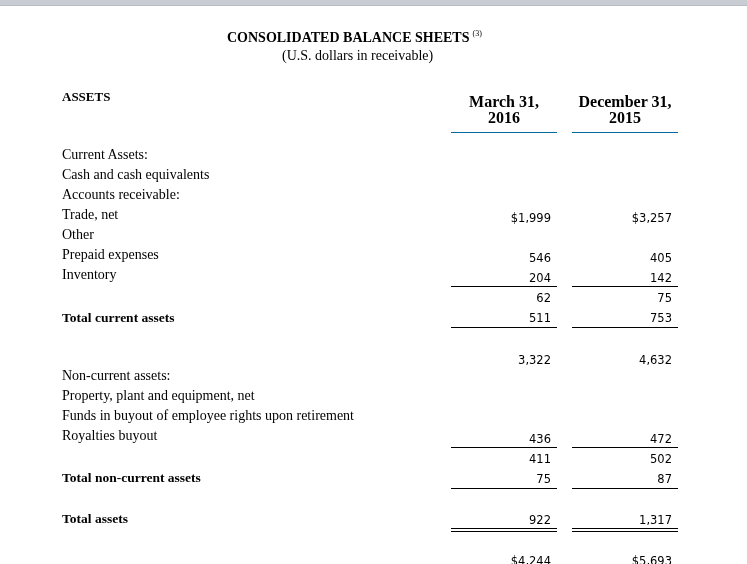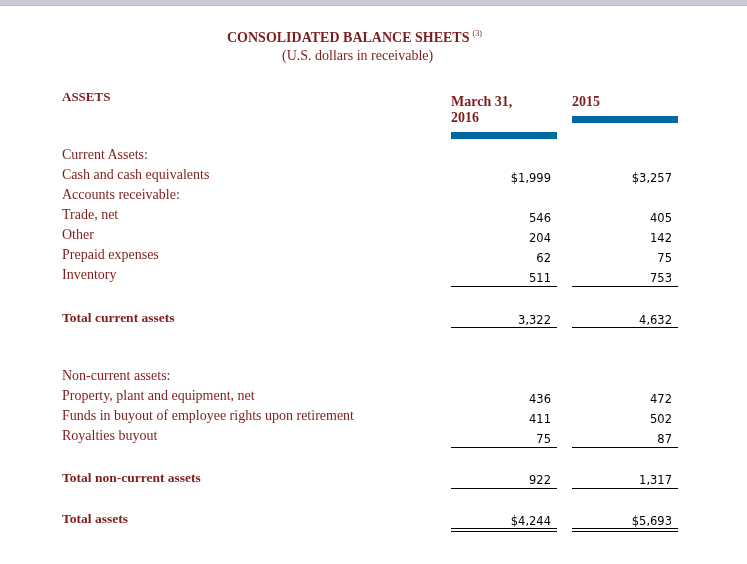--- a/index.html
+++ b/index.html
@@ -1,29 +1,29 @@
 <!DOCTYPE html>
 <html><head>
 <meta charset="utf-8">
 <style>
   html, body { margin: 0; padding: 0; background: #ffffff; }
   body { width: 747px; height: 564px; position: relative; overflow: hidden; }
   .topbar { position: absolute; left: 0; top: 0; width: 747px; height: 5px; background: #c9ccd2; border-bottom: 1px solid #b8bcc3; }
-  .serif { font-family: "Liberation Serif", "DejaVu Serif", serif; color: #7f1d1d; }
+  .serif { font-family: "Liberation Serif", "DejaVu Serif", serif; color: #000000; }
   .num { font-family: "DejaVu Sans", "Liberation Sans", sans-serif; font-size: 11.5px; color: #000; }
   .title-inner { position: absolute; left: 227px; top: 29px; font-weight: bold; font-size: 14px; white-space: nowrap; }
   .title-inner sup { font-size: 8px; font-weight: normal; vertical-align: 6px; margin-left: 3px; }
   .subtitle { position: absolute; left: 282px; top: 48px; font-size: 14px; white-space: nowrap; }
   .assets-hdr { position: absolute; left: 62px; top: 89px; font-weight: bold; font-size: 13px; }
-  .colhdr { position: absolute; width: 106px; text-align: left; font-weight: bold; font-size: 14px; line-height: 16px; top: 94px; padding-bottom: 6px; border-bottom: 7px solid #0369a1; }
+  .colhdr { position: absolute; width: 106px; text-align: center; font-weight: bold; font-size: 16px; line-height: 16px; top: 94px; padding-bottom: 6px; border-bottom: 1px solid #0369a1; }
   .colhdr.c1 { left: 451px; }
   .colhdr.c2 { left: 572px; }
   .label { position: absolute; left: 62px; font-size: 14px; white-space: nowrap; line-height: 16px; }
   .label.bold { font-weight: bold; font-size: 13.5px; }
-  .cell { position: absolute; width: 100px; text-align: right; line-height: 16px; }
+  .cell { position: absolute; width: 100px; text-align: right; line-height: 16px; margin-top: 40px; }
   .cell.c1 { left: 451px; }
   .cell.c2 { left: 572px; }
   .uline { position: absolute; height: 0; border-top: 1px solid #000; width: 106px; }
   .uline.c1 { left: 451px; }
   .uline.c2 { left: 572px; }
   .dline { position: absolute; width: 106px; height: 2px; border-top: 1px solid #000; border-bottom: 1px solid #000; }
   .dline.c1 { left: 451px; }
   .dline.c2 { left: 572px; }
 </style>
 </head>
@@ -34,20 +34,21 @@
 <div class="title-inner serif"><span>CONSOLIDATED BALANCE SHEETS</span><sup>(3)</sup></div>
 <div class="subtitle serif">(U.S. dollars in receivable)</div>
 
 <div class="assets-hdr serif">ASSETS</div>
 
 <div class="colhdr c1 serif">
   <div>March 31,</div>
   <div>2016</div>
 </div>
 <div class="colhdr c2 serif">
+  <div>December 31,</div>
   <div>2015</div>
 </div>
 
 <div class="label serif" style="top:147px">Current Assets:</div>
 
 <div class="label serif" style="top:167px">Cash and cash equivalents</div>
 <div class="cell c1 num" style="top:170px">$1,999</div>
 <div class="cell c2 num" style="top:170px">$3,257</div>
 
 <div class="label serif" style="top:187px">Accounts receivable:</div>

